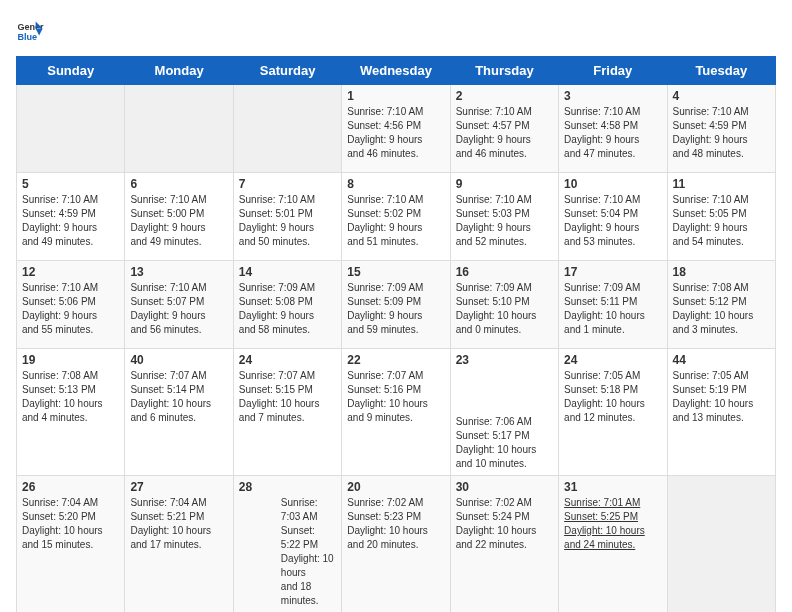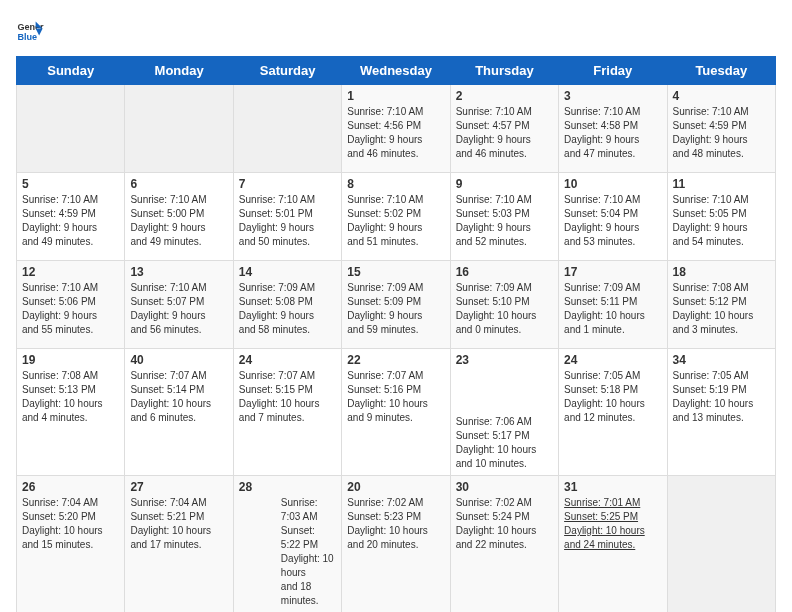--- a/index.html
+++ b/index.html
@@ -291,21 +291,21 @@
 and 10 minutes.</div>
         </td>
         <td>
           <span class="day-num">24</span>
           <div class="day-info" style="white-space: pre-line;">Sunrise: 7:05 AM
 Sunset: 5:18 PM
 Daylight: 10 hours
 and 12 minutes.</div>
         </td>
         <td>
-          <span class="day-num">34</span>
+          <span class="day-num">44</span>
           <div class="day-info" style="white-space: pre-line;">Sunrise: 7:05 AM
 Sunset: 5:19 PM
 Daylight: 10 hours
 and 13 minutes.</div>
         </td>
       </tr>
       <tr>
         <td>
           <span class="day-num">26</span>
           <div class="day-info" style="white-space: pre-line;">Sunrise: 7:04 AM

